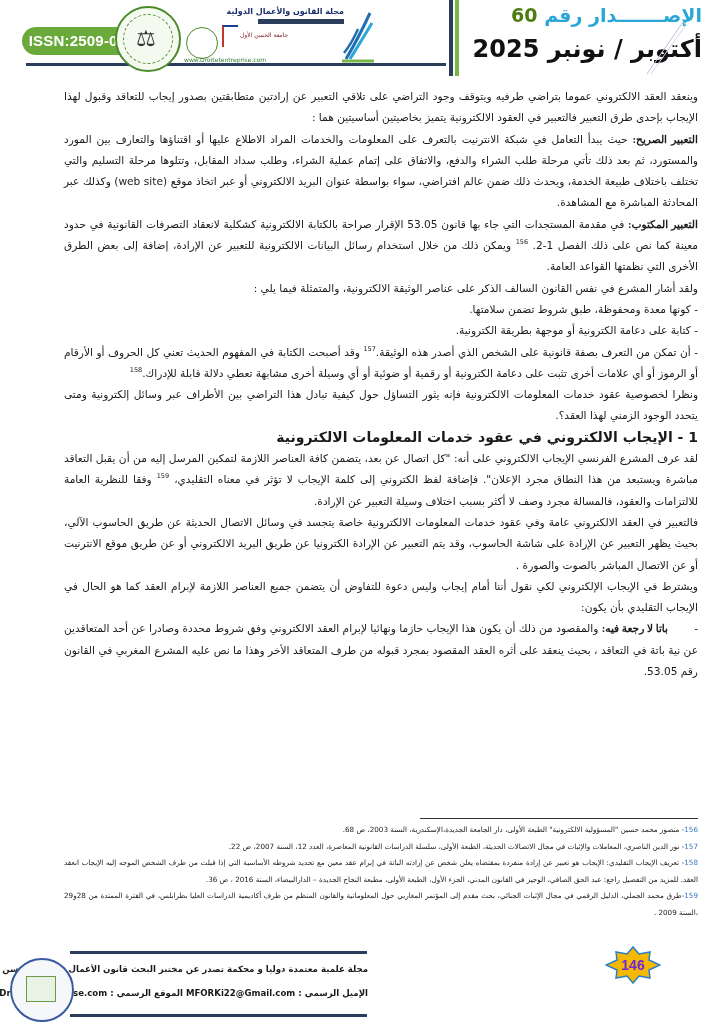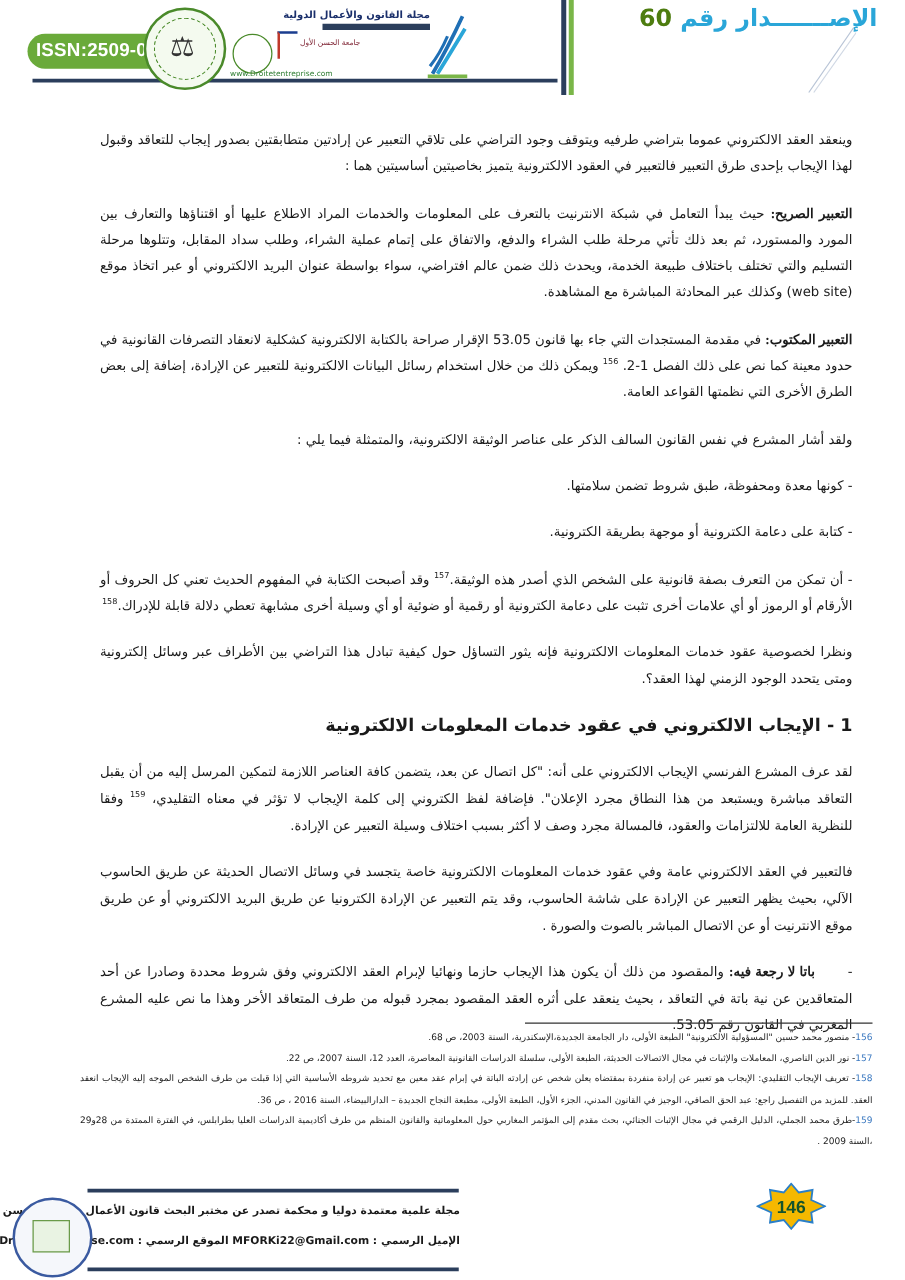--- a/index.html
+++ b/index.html
@@ -29,21 +29,21 @@
   .vbars .b1 { position: absolute; left: 0; top: 0; width: 4px; height: 76px; background: #2b3e5c; }
   .vbars .b2 { position: absolute; left: 6px; top: 0; width: 4px; height: 76px; background: #7ab648; }
   .issue-title { position: absolute; right: 22px; top: 4px; direction: rtl; font-size: 19px; font-weight: bold; color: #2aa6d8; white-space: nowrap; }
   .issue-title .num { color: #4d7c0f; }
   .issue-date { position: absolute; right: 22px; top: 35px; direction: rtl; font-size: 24px; font-weight: bold; color: #111; white-space: nowrap; }
   .slash-deco { position: absolute; left: 645px; top: 20px; width: 40px; height: 56px; }
 
   
   .content { position: absolute; left: 64px; top: 86px; width: 634px; direction: rtl; text-align: justify;
              font-size: 10.6px; line-height: 21.3px; }
-  .content p { margin: 16px; }
+  .content p { margin: 0; }
   .content b { font-weight: bold; font-family: Liberation Serif, serif; }
   .content sup { font-size: 6.5px; vertical-align: super; line-height: 0; }
   .heading { font-weight: bold; font-size: 14px; }
 
   
   .fn-rule { position: absolute; left: 420px; top: 818px; width: 278px; height: 1px; background: #333; }
   .footnotes { position: absolute; left: 64px; top: 822px; width: 634px; direction: rtl; text-align: justify;
                font-size: 7.2px; line-height: 16.5px; color: #222; }
   .footnotes p { margin: 0; }
   .fn-num { color: #3a78c0; }
@@ -52,21 +52,21 @@
   .footer-bar { position: absolute; left: 70px; width: 297px; height: 3px; background: #2b3e5c; }
   .footer-bar.top { top: 951px; }
   .footer-bar.bottom { top: 1014px; }
   .footer-line1 { position: absolute; left: 70px; width: 298px; top: 964px; direction: rtl; text-align: center;
                   font-size: 8.6px; font-weight: bold; color: #1a1a1a; white-space: nowrap; }
   .footer-line2 { position: absolute; left: 70px; width: 298px; top: 988px; direction: rtl; text-align: center;
                   font-size: 8.6px; font-weight: bold; color: #1a1a1a; white-space: nowrap; }
   .footer-line2 .ltr { direction: ltr; unicode-bidi: embed; }
   .page-star { position: absolute; left: 605px; top: 946px; width: 56px; height: 38px; }
   .page-num { position: absolute; left: 605px; top: 946px; width: 56px; height: 38px; line-height: 38px;
-              text-align: center; font-size: 14px; font-weight: bold; color: #14532d; font-family: "Liberation Sans", sans-serif; }
+              text-align: center; font-size: 14px; font-weight: bold; color: #6d28d9; font-family: "Liberation Sans", sans-serif; }
   .footer-seal { position: absolute; left: 10px; top: 958px; width: 60px; height: 60px; border-radius: 50%;
                  border: 2px solid #3a5aa0; background: #f5f7fb; }
   .footer-seal .inner { position: absolute; left: 14px; top: 16px; width: 28px; height: 24px; border: 1px solid #6a9a4a; background: #e9f3e3; }
 </style>
 </head>
 <body>
 
 <div class="header">
   <div class="issn">ISSN:2509-0291</div>
   <div class="underline-bar"></div>
@@ -93,20 +93,21 @@
 
   <div class="vbars">
     <div class="b1"></div>
     <div class="b2"></div>
   </div>
 
   <div class="issue-title">
     <span>الإصـــــــدار رقم</span>
     <span class="num">60</span>
   </div>
+  <div class="issue-date">أكتوبر / نونبر 2025</div>
   <svg class="slash-deco" viewBox="0 0 40 56">
     <line x1="2" y1="54" x2="38" y2="2" stroke="#b8c4d6" stroke-width="1"></line>
     <line x1="6" y1="54" x2="40" y2="6" stroke="#d0d8e4" stroke-width="1"></line>
   </svg>
 </div>
 
 <div class="content">
   <p>وينعقد العقد الالكتروني عموما بتراضي طرفيه ويتوقف وجود التراضي على تلاقي التعبير عن إرادتين متطابقتين بصدور إيجاب للتعاقد وقبول لهذا الإيجاب بإحدى طرق التعبير فالتعبير في العقود الالكترونية يتميز بخاصيتين أساسيتين هما :</p>
   <p>
     <b>التعبير الصريح:</b><span> حيث يبدأ التعامل في شبكة الانترنيت بالتعرف على المعلومات والخدمات المراد الاطلاع عليها أو اقتناؤها والتعارف بين المورد والمستورد، ثم بعد ذلك تأتي مرحلة طلب الشراء والدفع، والاتفاق على إتمام عملية الشراء، وطلب سداد المقابل، وتتلوها مرحلة التسليم والتي تختلف باختلاف طبيعة الخدمة، ويحدث ذلك ضمن عالم افتراضي، سواء بواسطة عنوان البريد الالكتروني أو عبر اتخاذ موقع (web site) وكذلك عبر المحادثة المباشرة مع المشاهدة.</span>
@@ -119,20 +120,21 @@
   <p>- كتابة على دعامة الكترونية أو موجهة بطريقة الكترونية.</p>
   <p>
     <span>- أن تمكن من التعرف بصفة قانونية على الشخص الذي أصدر هذه الوثيقة.</span><sup>157</sup><span> وقد أصبحت الكتابة في المفهوم الحديث تعني كل الحروف أو الأرقام أو الرموز أو أي علامات أخرى تثبت على دعامة الكترونية أو رقمية أو ضوئية أو أي وسيلة أخرى مشابهة تعطي دلالة قابلة للإدراك.</span><sup>158</sup>
   </p>
   <p>ونظرا لخصوصية عقود خدمات المعلومات الالكترونية فإنه يثور التساؤل حول كيفية تبادل هذا التراضي بين الأطراف عبر وسائل إلكترونية ومتى يتحدد الوجود الزمني لهذا العقد؟.</p>
   <p class="heading">1 - الإيجاب الالكتروني في عقود خدمات المعلومات الالكترونية</p>
   <p>
     <span>لقد عرف المشرع الفرنسي الإيجاب الالكتروني على أنه: "كل اتصال عن بعد، يتضمن كافة العناصر اللازمة لتمكين المرسل إليه من أن يقبل التعاقد مباشرة ويستبعد من هذا النطاق مجرد الإعلان". فإضافة لفظ الكتروني إلى كلمة الإيجاب لا تؤثر في معناه التقليدي، </span><sup>159</sup><span> وفقا للنظرية العامة للالتزامات والعقود، فالمسالة مجرد وصف لا أكثر بسبب اختلاف وسيلة التعبير عن الإرادة.</span>
   </p>
   <p>فالتعبير في العقد الالكتروني عامة وفي عقود خدمات المعلومات الالكترونية خاصة يتجسد في وسائل الاتصال الحديثة عن طريق الحاسوب الآلي، بحيث يظهر التعبير عن الإرادة على شاشة الحاسوب، وقد يتم التعبير عن الإرادة الكترونيا عن طريق البريد الالكتروني أو عن طريق موقع الانترنيت أو عن الاتصال المباشر بالصوت والصورة .</p>
+  <p>ويشترط في الإيجاب الإلكتروني لكي نقول أننا أمام إيجاب وليس دعوة للتفاوض أن يتضمن جميع العناصر اللازمة لإبرام العقد كما هو الحال في الإيجاب التقليدي بأن يكون:</p>
   <p>
     <span class="dash" style="display:inline-block;width:30px;">-</span><b>باتا لا رجعة فيه:</b><span> والمقصود من ذلك أن يكون هذا الإيجاب حازما ونهائيا لإبرام العقد الالكتروني وفق شروط محددة وصادرا عن أحد المتعاقدين عن نية باتة في التعاقد ، بحيث ينعقد على أثره العقد المقصود بمجرد قبوله من طرف المتعاقد الأخر وهذا ما نص عليه المشرع المغربي في القانون رقم 53.05.</span>
   </p>
 </div>
 
 <div class="fn-rule"></div>
 <div class="footnotes">
   <p><span class="fn-num">156</span><span>- منصور محمد حسين "المسؤولية الالكترونية" الطبعة الأولى، دار الجامعة الجديدة،الإسكندرية، السنة 2003، ص 68.</span></p>
   <p><span class="fn-num">157</span><span>- نور الدين الناصري، المعاملات والإثبات في مجال الاتصالات الحديثة، الطبعة الأولى، سلسلة الدراسات القانونية المعاصرة، العدد 12، السنة 2007، ص 22.</span></p>
   <p><span class="fn-num">158</span><span>- تعريف الإيجاب التقليدي: الإيجاب هو تعبير عن إرادة منفردة بمقتضاه يعلن شخص عن إرادته الباتة في إبرام عقد معين مع تحديد شروطه الأساسية التي إذا قبلت من طرف الشخص الموجه إليه الإيجاب انعقد العقد. للمزيد من التفصيل راجع: عبد الحق الصافي، الوجيز في القانون المدني، الجزء الأول، الطبعة الأولى، مطبعة النجاح الجديدة – الدارالبيضاء، السنة 2016 ، ص 36.</span></p>

